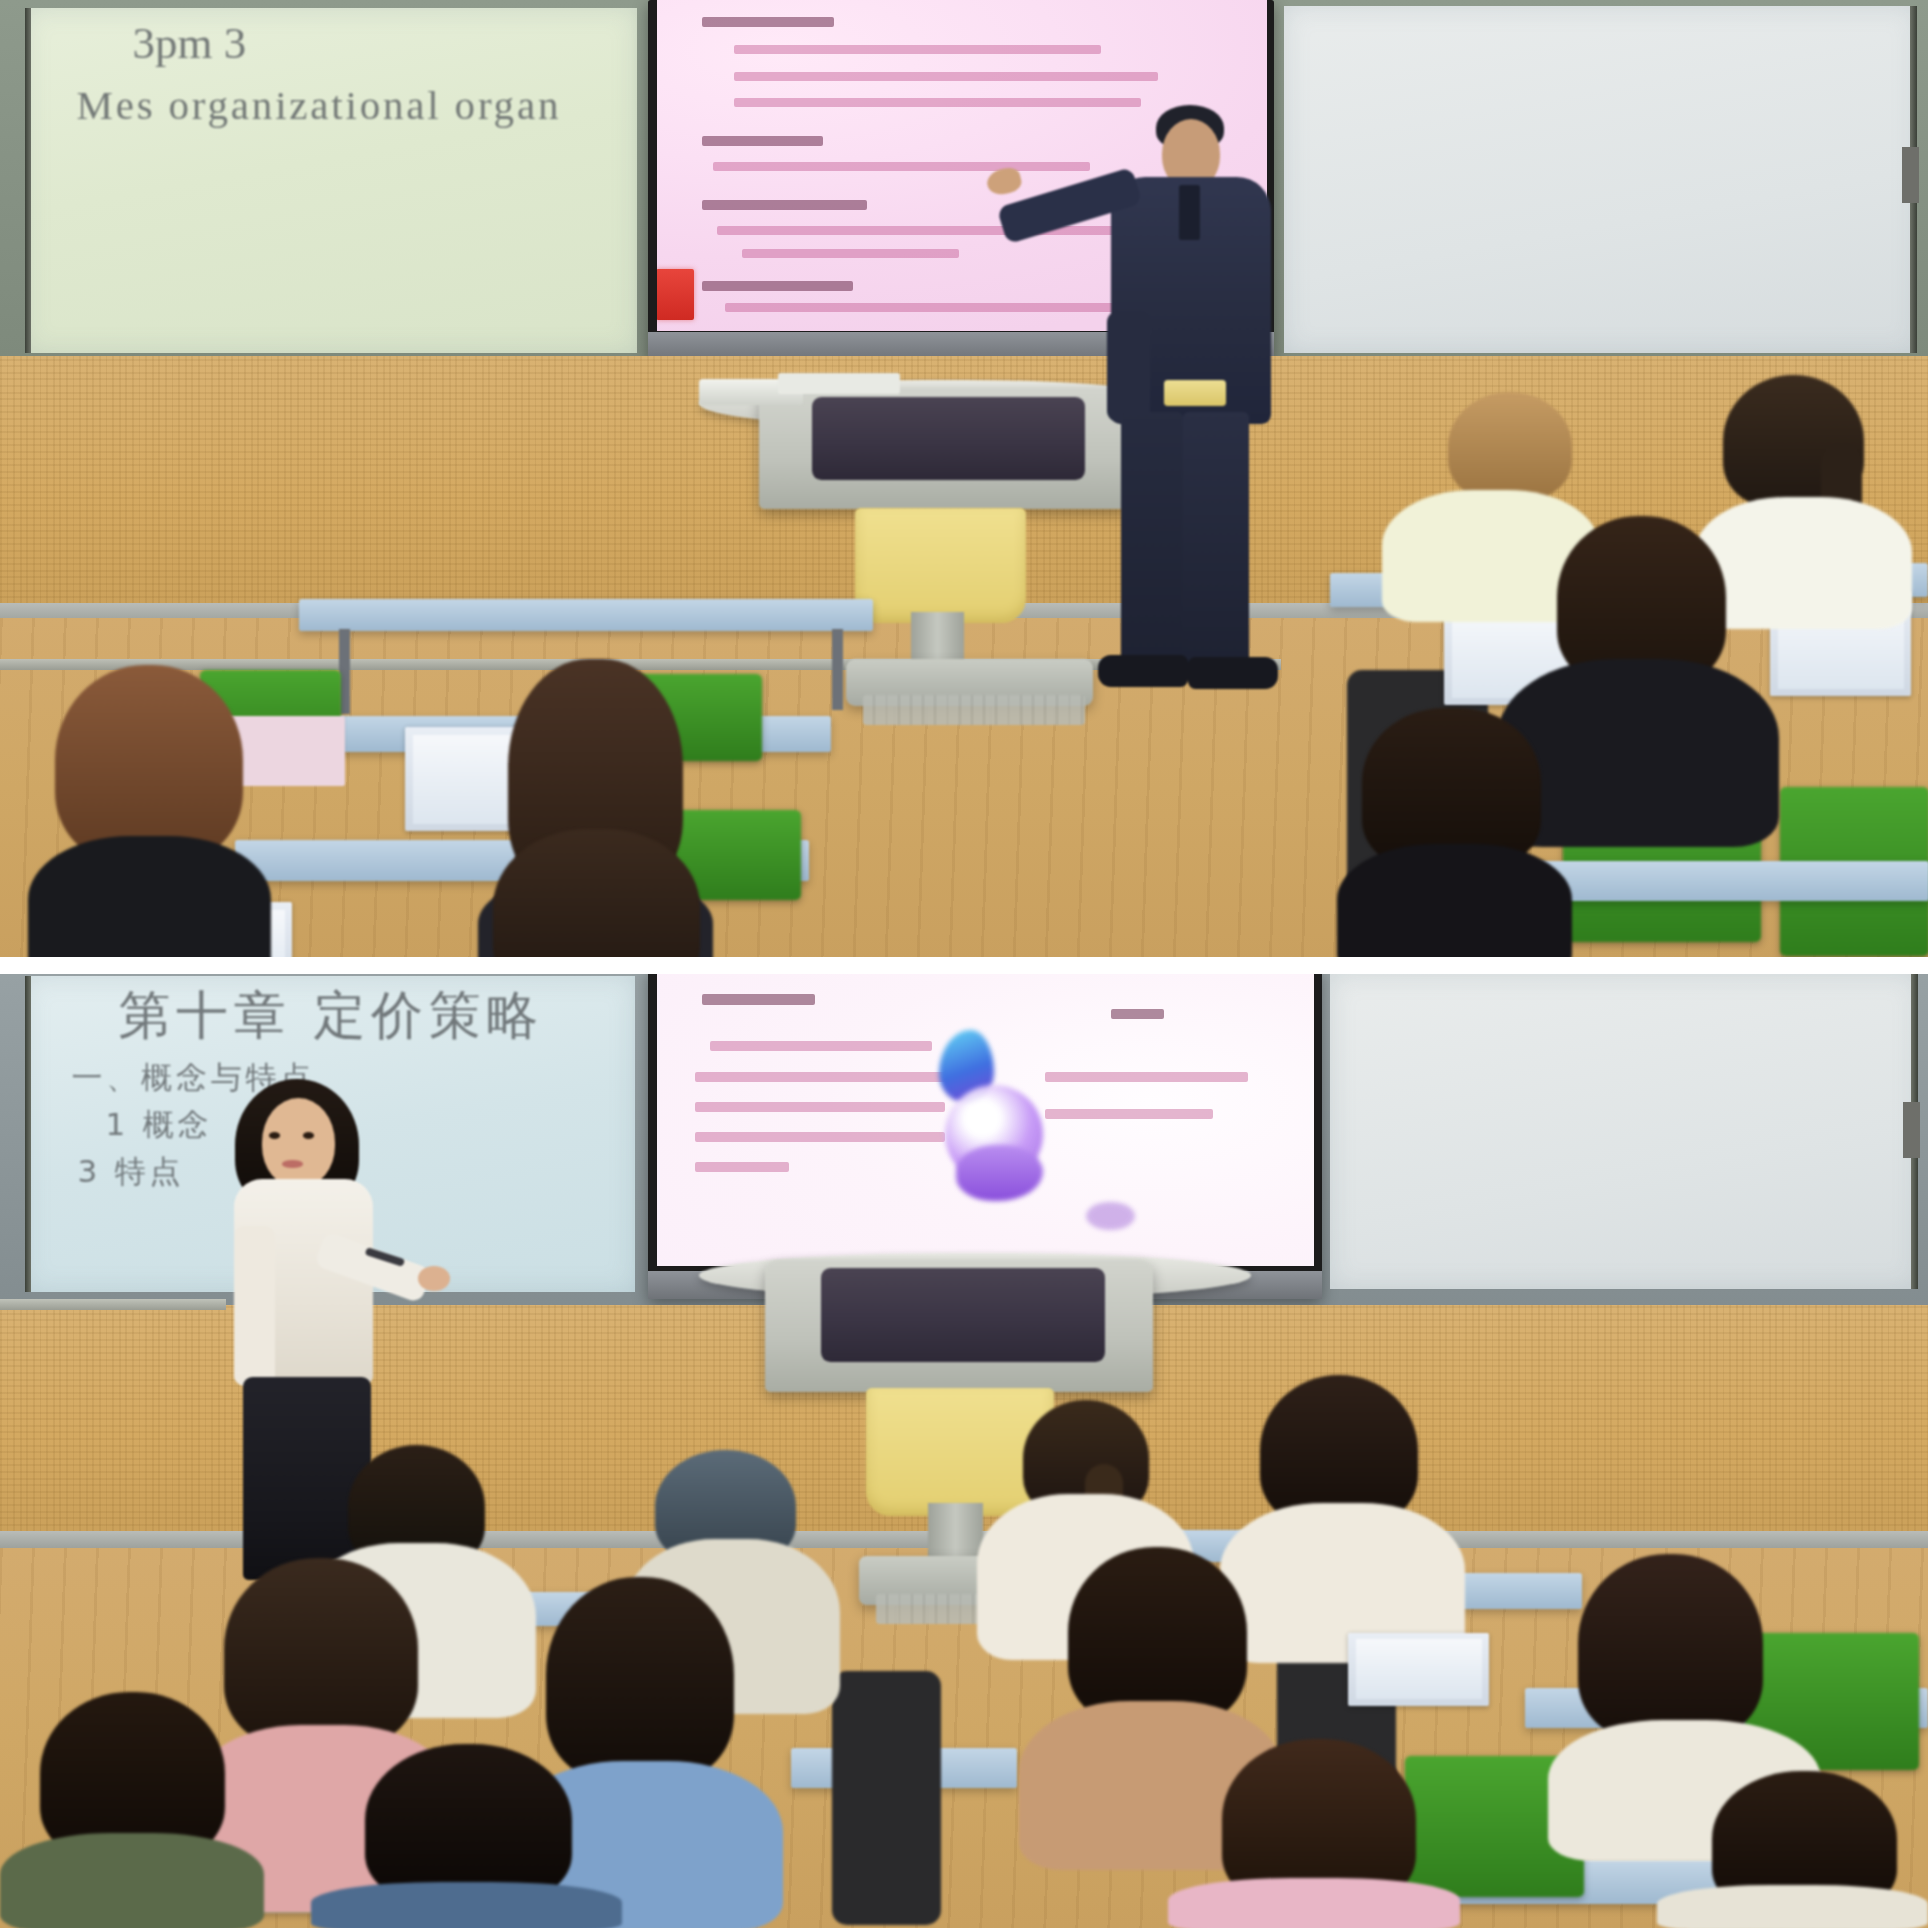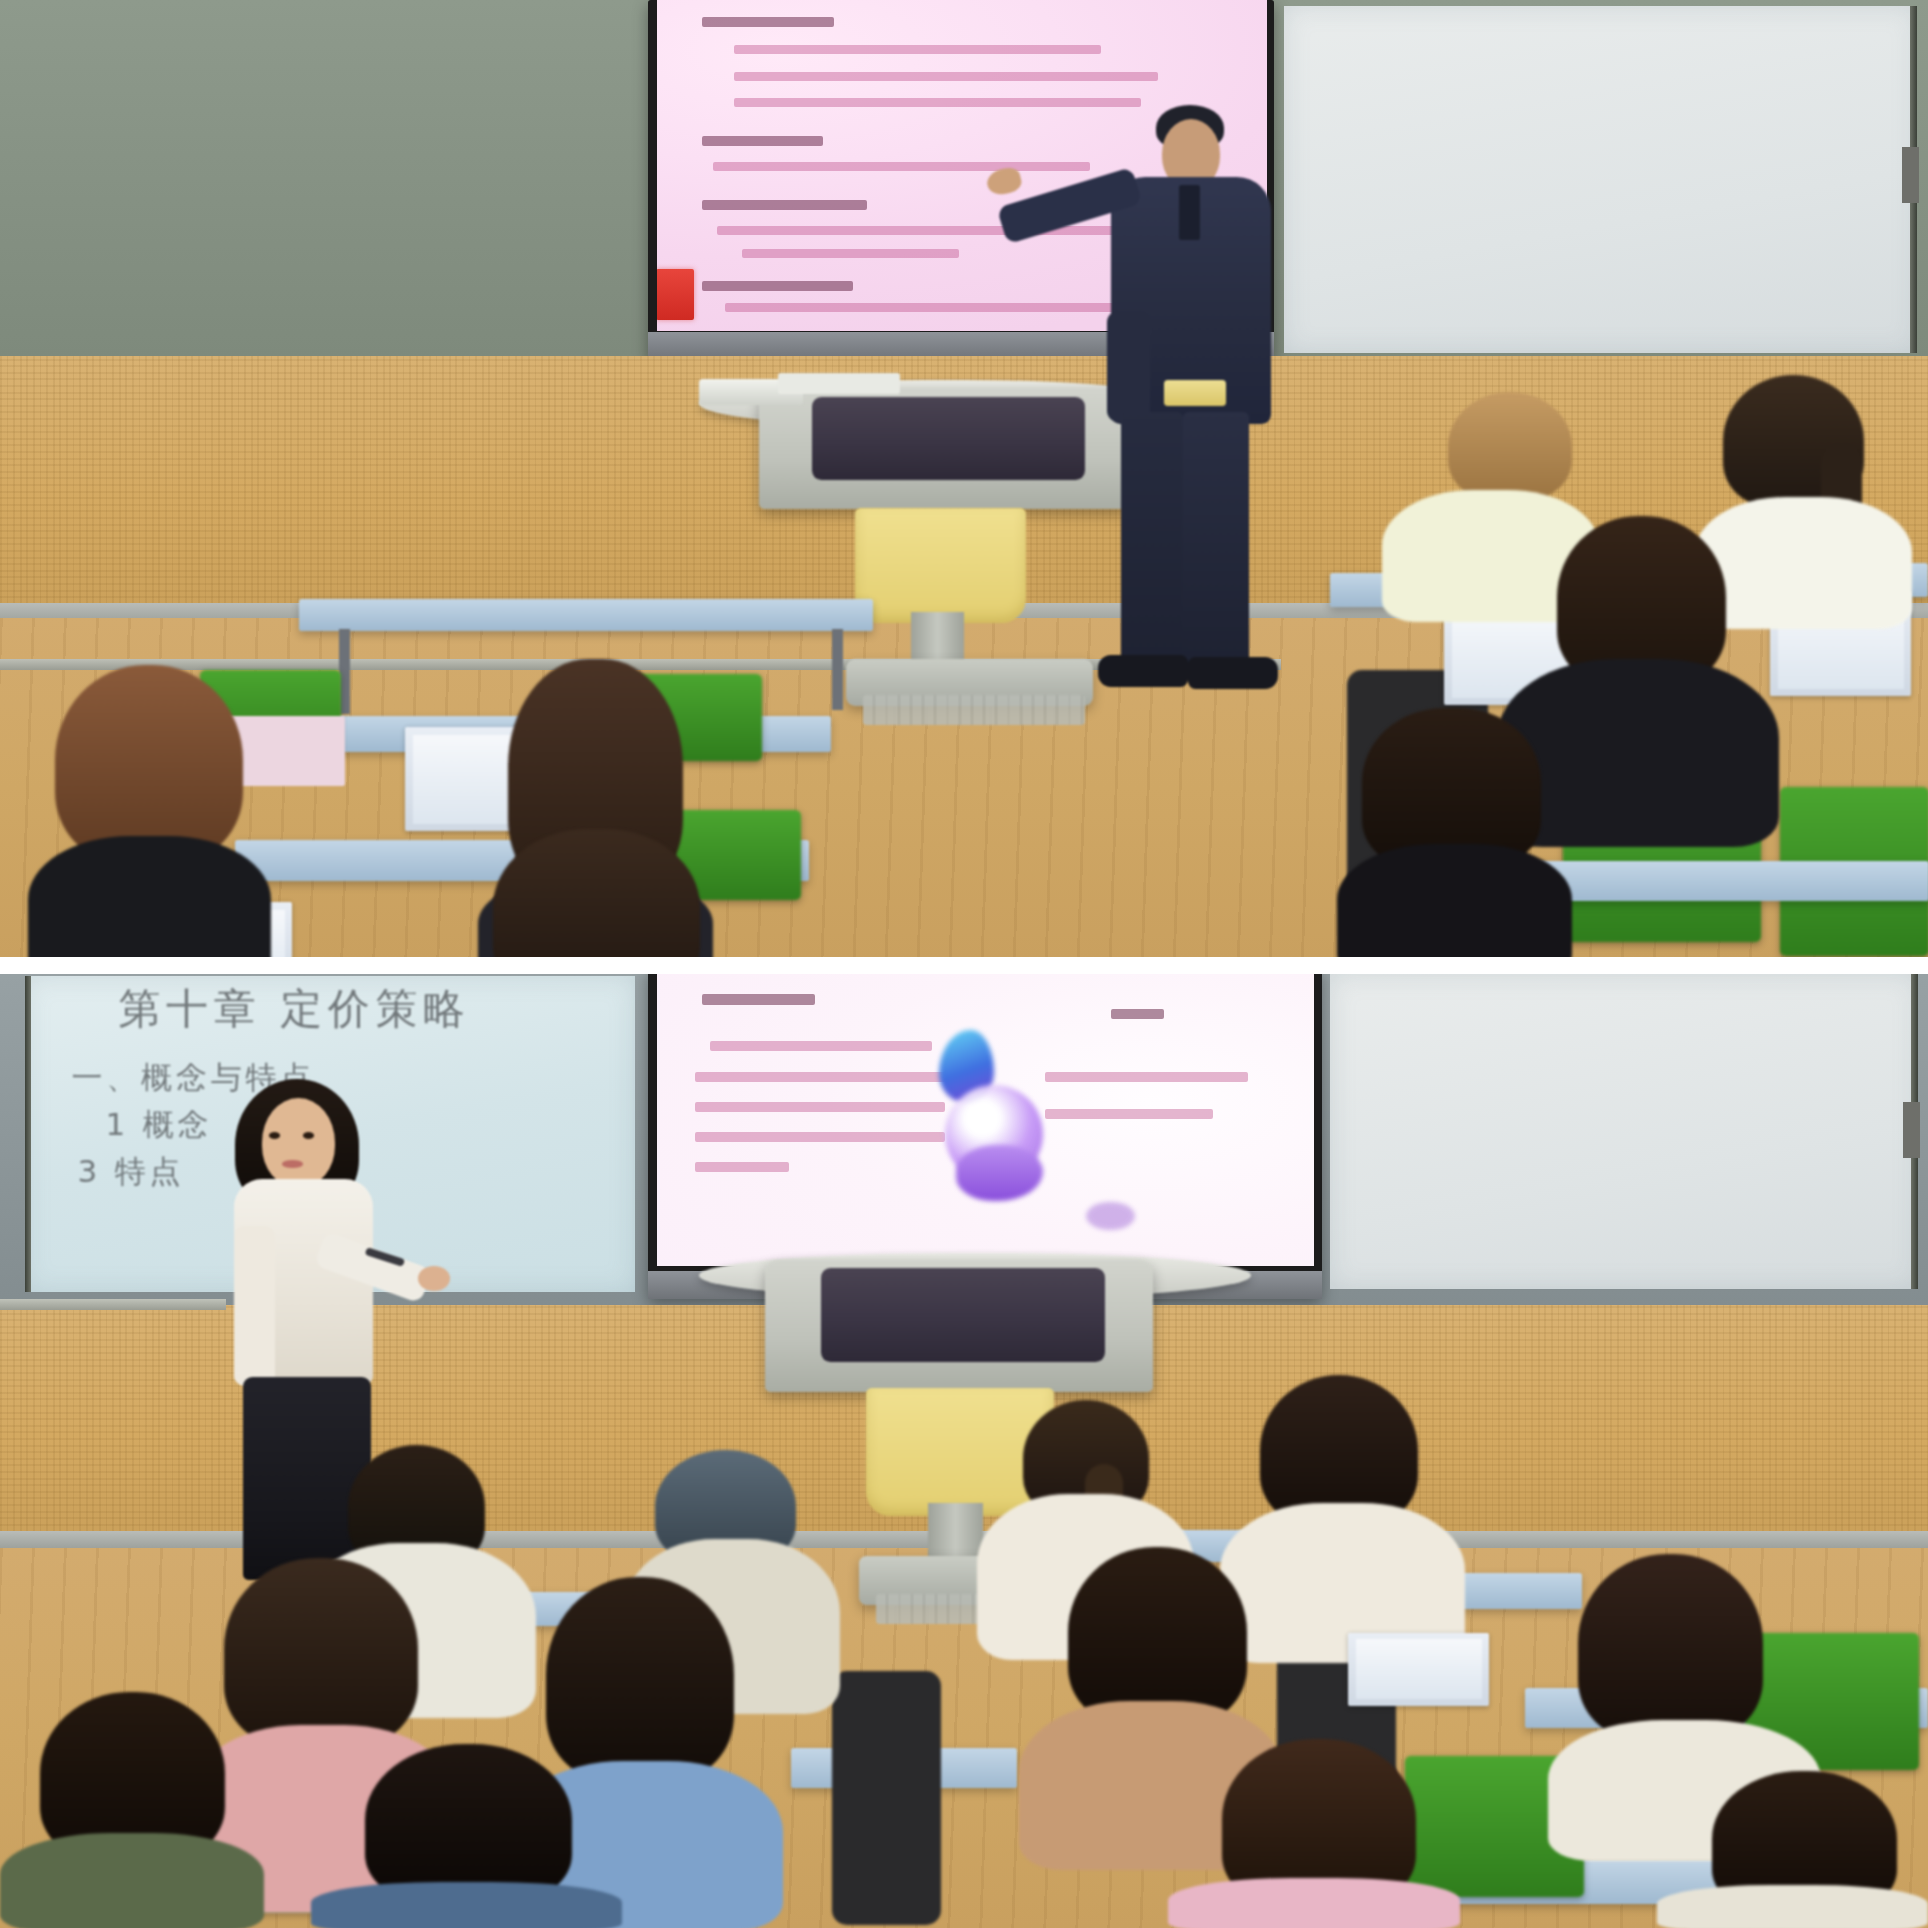--- a/index.html
+++ b/index.html
@@ -92,20 +92,25 @@
 </style>
 </head>
 <body>
 
 <div class="stack">
 
   <div class="frame" id="frame-top">
 
     <div class="wall-upper" style="height:356px;background:linear-gradient(180deg,#8e9a8c,#7e8a7c);"></div>
 
+    <div class="board bgreen" style="left:24.5px;top:7.5px;width:612px;height:345px;">
+      <div class="board-frame-l"></div>
+      <div class="hand" style="left:108px;top:9.4px;font-size:45px;">3pm 3</div>
+      <div class="hand" style="left:52px;top:73px;font-size:41px;letter-spacing:2.8px;">Mes  organizational  organ</div>
+    </div>
 
     <div class="screen-shell" style="left:648px;top:0px;width:626px;height:360px;">
       <div class="screen-face screen-pink" style="left:9.4px;top:0px;width:610px;height:331px;">
 
         <div class="ppt-line dark" style="left:45px;top:17px;width:132px;height:10.4px;"></div>
         <div class="ppt-line" style="left:77px;top:45px;width:367px;height:8.5px;"></div>
         <div class="ppt-line" style="left:77px;top:72px;width:424px;height:8.5px;"></div>
         <div class="ppt-line" style="left:77px;top:98px;width:407px;height:8.5px;"></div>
         <div class="ppt-line dark" style="left:45px;top:136px;width:121px;height:10.4px;"></div>
         <div class="ppt-line" style="left:56px;top:162px;width:377px;height:8.5px;"></div>
@@ -226,21 +231,21 @@
   </div>
 
   <div class="gap"></div>
 
   <div class="frame" id="frame-bottom">
 
     <div class="wall-upper" style="height:331px;background:linear-gradient(180deg,#97a1a4,#838d90);"></div>
 
     <div class="board bblue" style="left:24.5px;top:1.9px;width:610px;height:316px;">
       <div class="board-frame-l"></div>
-      <div class="hand cn" style="left:94px;top:5.6px;font-size:42px;letter-spacing:5.6px;">第十章  定价策略</div>
+      <div class="hand cn" style="left:94px;top:5.6px;font-size:52px;letter-spacing:5.6px;">第十章  定价策略</div>
       <div class="hand cn" style="left:47px;top:81px;font-size:31px;letter-spacing:3.8px;">一、概念与特点</div>
       <div class="hand cn" style="left:53px;top:128px;font-size:31px;letter-spacing:3.8px;margin-left:28px;">1 概念</div>
       <div class="hand cn" style="left:53px;top:175px;font-size:31px;letter-spacing:3.8px;">3 特点</div>
     </div>
 
     <div class="screen-shell" style="left:648px;top:-5.6px;width:674px;height:331px;">
       <div class="screen-face screen-pink2" style="left:9.4px;top:0px;width:657px;height:298px;">
 
         <div class="ppt-line dark" style="left:45px;top:26px;width:113px;height:10.4px;"></div>
         <div class="ppt-line" style="left:53px;top:73px;width:222px;height:9.4px;"></div>

